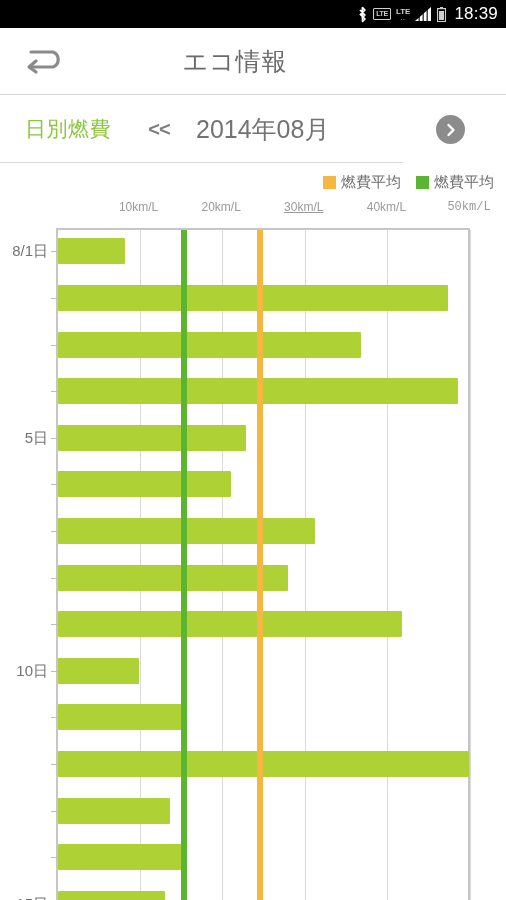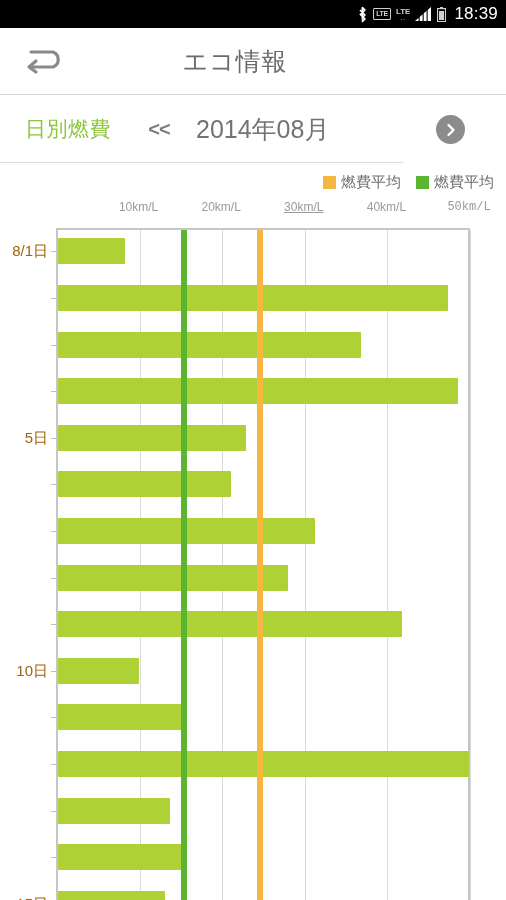--- a/index.html
+++ b/index.html
@@ -57,21 +57,21 @@
     transform:translateX(-50%); white-space:nowrap; }
 
   
   #chart { position:absolute; left:56px; top:228px; width:414px; height:672px;
     border-left:2px solid #c6c6c6; border-top:2px solid #c6c6c6;
     border-right:2px solid #c6c6c6; background:#fff; }
   .gridline { position:absolute; top:0; bottom:0; width:1px; background:#d9d9d9; }
   .refline { position:absolute; top:0; bottom:0; width:6px; }
   .bar { position:absolute; height:26px; background:#aed136; border-radius:1px; }
   .ytick { position:absolute; left:-7px; width:7px; height:1px; background:#bdbdbd; }
-  .ylabel { position:absolute; font-size:15px; color:#a16207;
+  .ylabel { position:absolute; font-size:15px; color:#737373;
     transform:translateY(-50%); white-space:nowrap; text-align:right; }
 </style>
 </head>
 <body>
 
 <div id="statusbar">
   <svg class="sicon" width="11" height="17" viewBox="0 0 11 17">
     <path d="M3 4 L8 9 L5.5 11.5 L5.5 1.5 L8 4 L3 9" fill="none" stroke="#ffffff" stroke-width="1.6" stroke-linejoin="round"></path>
     <path d="M5.5 1.5 L5.5 15.5 L8 13 L3 8" fill="none" stroke="#ffffff" stroke-width="1.6" stroke-linejoin="round"></path>
   </svg>

